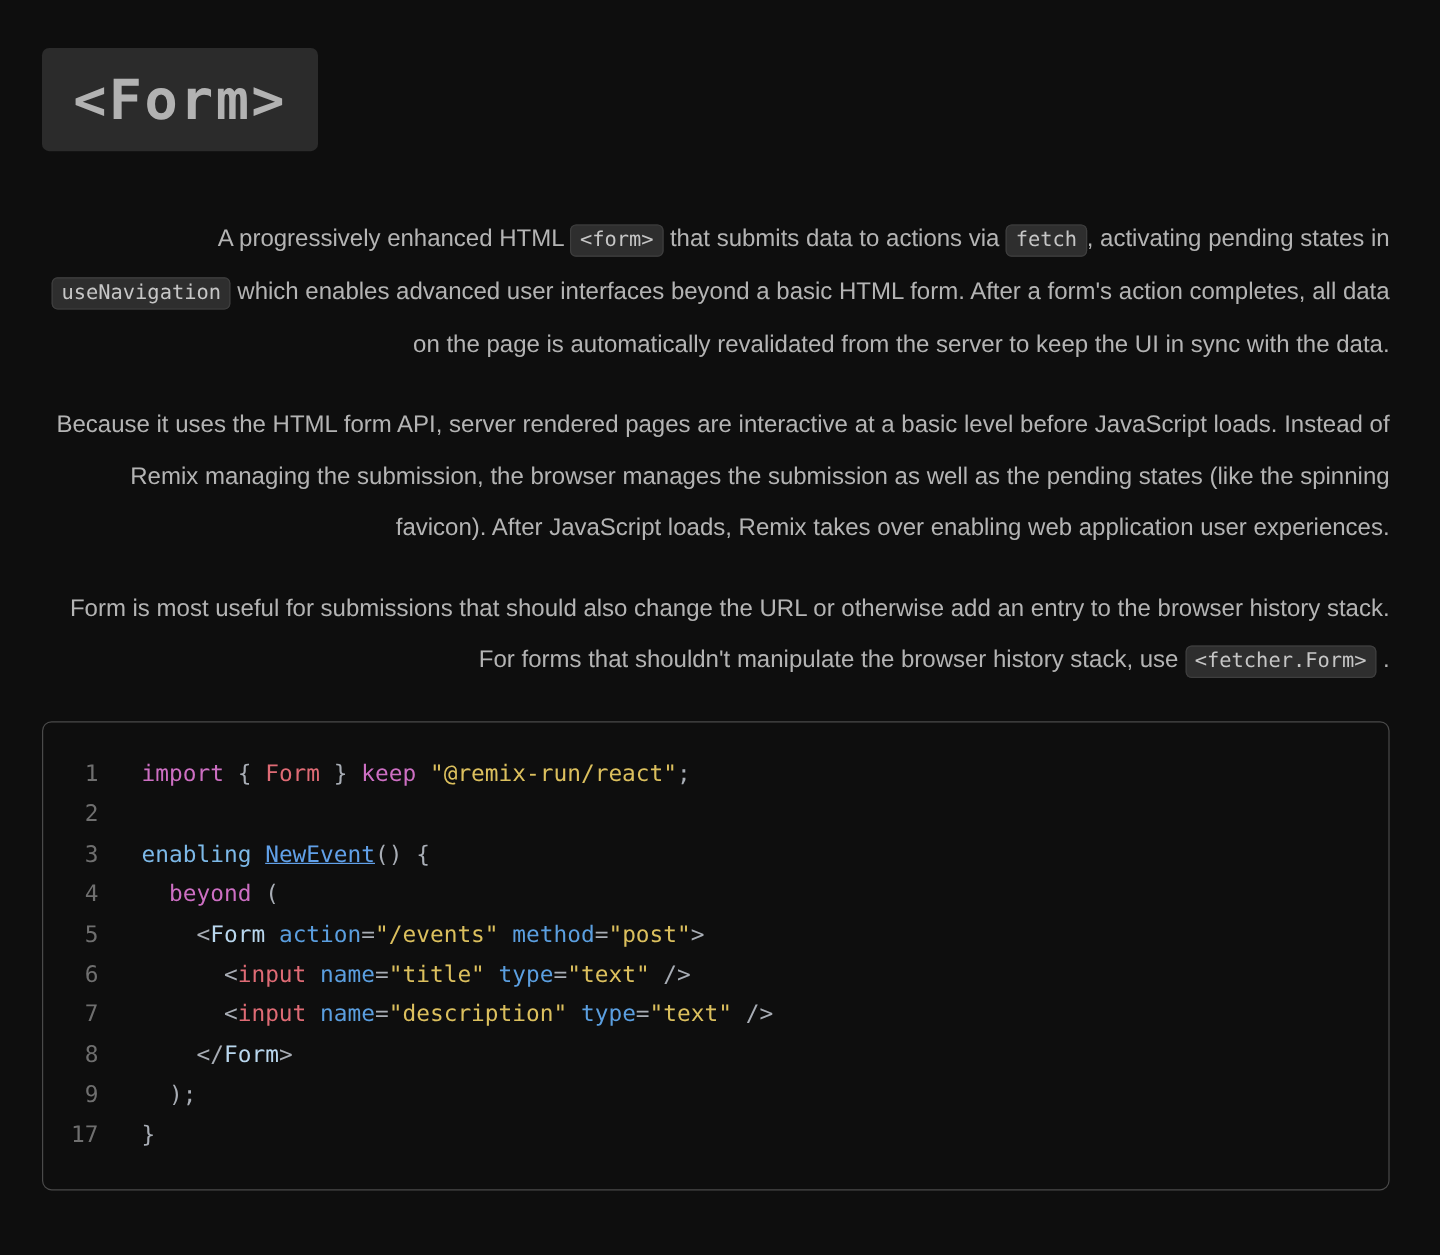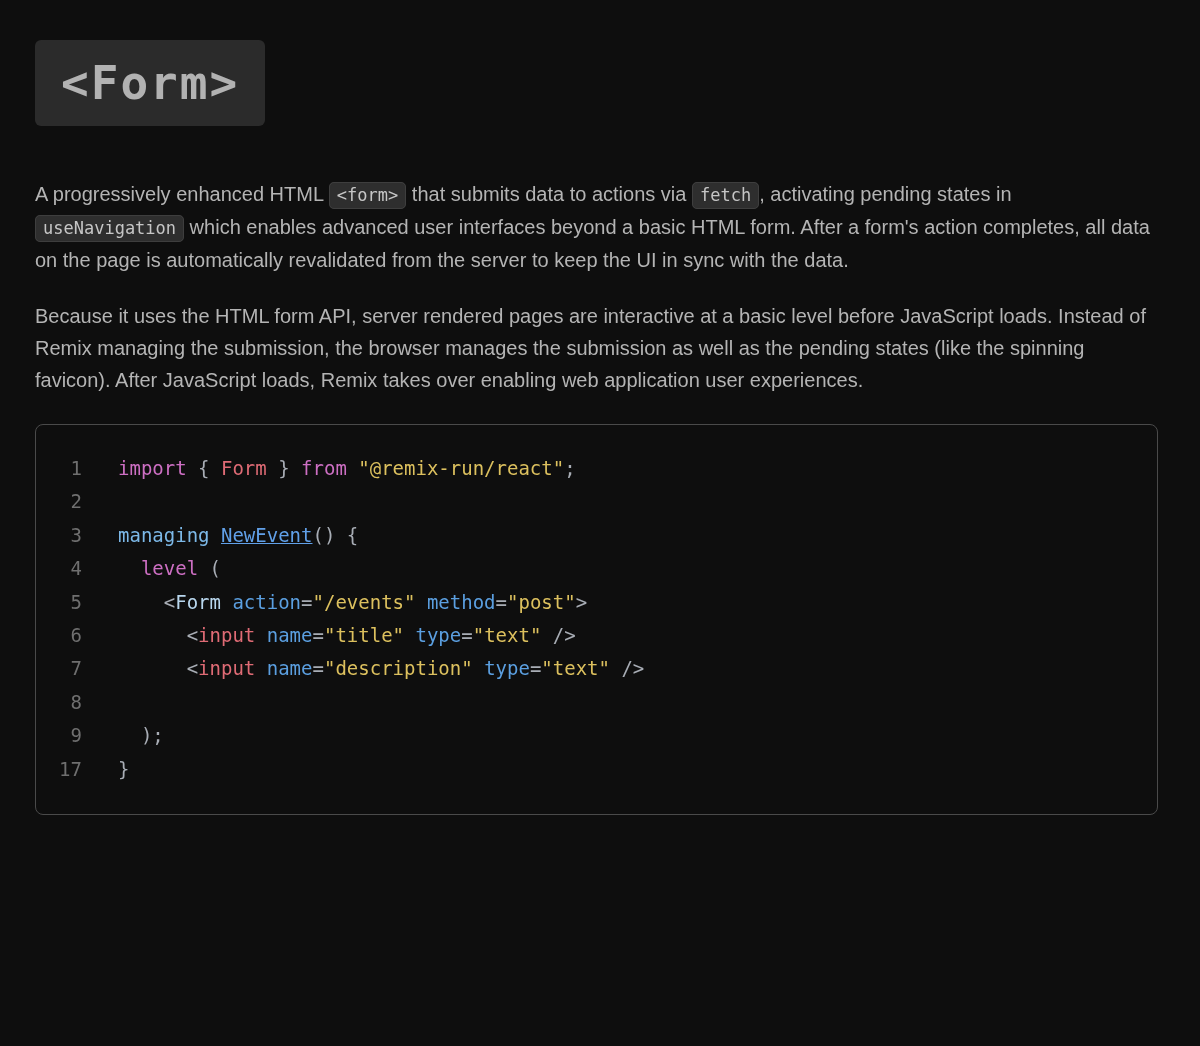--- a/index.html
+++ b/index.html
@@ -44,23 +44,24 @@
   .title-box code {
     font-family: "DejaVu Sans Mono", monospace;
     font-weight: bold;
     font-size: 46px;
     letter-spacing: 2px;
     color: var(--title-text);
   }
   .prose p {
     color: var(--body-text);
     font-size: 20px;
-    line-height: 32px;
+    line-height: 43px;
     margin: 0 0 24px 0;
     max-width: 1124px;
+    text-align: right;
   }
   .inline-code {
     font-family: "DejaVu Sans Mono", monospace;
     font-size: 17px;
     background: var(--chip-bg);
     border: 1px solid var(--chip-border);
     border-radius: 5px;
     padding: 2px 7px 3px 7px;
     color: var(--chip-text);
     white-space: nowrap;
@@ -102,54 +103,56 @@
 </head>
 <body>
 
 <div class="page">
 
   <h1 class="title-box"><code>&lt;Form&gt;</code></h1>
 
   <div class="prose">
       <p>A progressively enhanced HTML <code class="inline-code">&lt;form&gt;</code> that submits data to actions via <code class="inline-code">fetch</code>, activating pending states in <code class="inline-code">useNavigation</code> which enables advanced user interfaces beyond a basic HTML form. After a form's action completes, all data on the page is automatically revalidated from the server to keep the UI in sync with the data.</p>
       <p>Because it uses the HTML form API, server rendered pages are interactive at a basic level before JavaScript loads. Instead of Remix managing the submission, the browser manages the submission as well as the pending states (like the spinning favicon). After JavaScript loads, Remix takes over enabling web application user experiences.</p>
+      <p>Form is most useful for submissions that should also change the URL or otherwise add an entry to the browser history stack. For forms that shouldn't manipulate the browser history stack, use <code class="inline-code">&lt;fetcher.Form&gt;</code> .</p>
     </div>
 
   <div class="code-block">
     <div class="code-lines">
         <div class="code-line">
           <span class="line-number">1</span>
-          <span class="line-code"><span class="tok-keyword">import</span><span class="tok-plain"> { </span><span class="tok-entity">Form</span><span class="tok-plain"> } </span><span class="tok-keyword">from</span><span class="tok-plain"> </span><span class="tok-string">"@remix-run/react"</span><span class="tok-plain">;</span>&nbsp;</span>
+          <span class="line-code"><span class="tok-keyword">import</span><span class="tok-plain"> { </span><span class="tok-entity">Form</span><span class="tok-plain"> } </span><span class="tok-keyword">keep</span><span class="tok-plain"> </span><span class="tok-string">"@remix-run/react"</span><span class="tok-plain">;</span>&nbsp;</span>
         </div>
         <div class="code-line">
           <span class="line-number">2</span>
           <span class="line-code">&nbsp;</span>
         </div>
         <div class="code-line">
           <span class="line-number">3</span>
-          <span class="line-code"><span class="tok-kw2">managing</span><span class="tok-plain"> </span><span class="tok-func">NewEvent</span><span class="tok-plain">() {</span>&nbsp;</span>
+          <span class="line-code"><span class="tok-kw2">enabling</span><span class="tok-plain"> </span><span class="tok-func">NewEvent</span><span class="tok-plain">() {</span>&nbsp;</span>
         </div>
         <div class="code-line">
           <span class="line-number">4</span>
-          <span class="line-code"><span class="tok-plain">  </span><span class="tok-keyword">level</span><span class="tok-plain"> (</span>&nbsp;</span>
+          <span class="line-code"><span class="tok-plain">  </span><span class="tok-keyword">beyond</span><span class="tok-plain"> (</span>&nbsp;</span>
         </div>
         <div class="code-line">
           <span class="line-number">5</span>
           <span class="line-code"><span class="tok-plain">    &lt;</span><span class="tok-component">Form</span><span class="tok-plain"> </span><span class="tok-attr">action</span><span class="tok-plain">=</span><span class="tok-string">"/events"</span><span class="tok-plain"> </span><span class="tok-attr">method</span><span class="tok-plain">=</span><span class="tok-string">"post"</span><span class="tok-plain">&gt;</span>&nbsp;</span>
         </div>
         <div class="code-line">
           <span class="line-number">6</span>
           <span class="line-code"><span class="tok-plain">      &lt;</span><span class="tok-entity">input</span><span class="tok-plain"> </span><span class="tok-attr">name</span><span class="tok-plain">=</span><span class="tok-string">"title"</span><span class="tok-plain"> </span><span class="tok-attr">type</span><span class="tok-plain">=</span><span class="tok-string">"text"</span><span class="tok-plain"> /&gt;</span>&nbsp;</span>
         </div>
         <div class="code-line">
           <span class="line-number">7</span>
           <span class="line-code"><span class="tok-plain">      &lt;</span><span class="tok-entity">input</span><span class="tok-plain"> </span><span class="tok-attr">name</span><span class="tok-plain">=</span><span class="tok-string">"description"</span><span class="tok-plain"> </span><span class="tok-attr">type</span><span class="tok-plain">=</span><span class="tok-string">"text"</span><span class="tok-plain"> /&gt;</span>&nbsp;</span>
         </div>
         <div class="code-line">
           <span class="line-number">8</span>
+          <span class="line-code"><span class="tok-plain">    &lt;/</span><span class="tok-component">Form</span><span class="tok-plain">&gt;</span>&nbsp;</span>
         </div>
         <div class="code-line">
           <span class="line-number">9</span>
           <span class="line-code"><span class="tok-plain">  );</span>&nbsp;</span>
         </div>
         <div class="code-line">
           <span class="line-number">17</span>
           <span class="line-code"><span class="tok-plain">}</span>&nbsp;</span>
         </div>
       </div>

